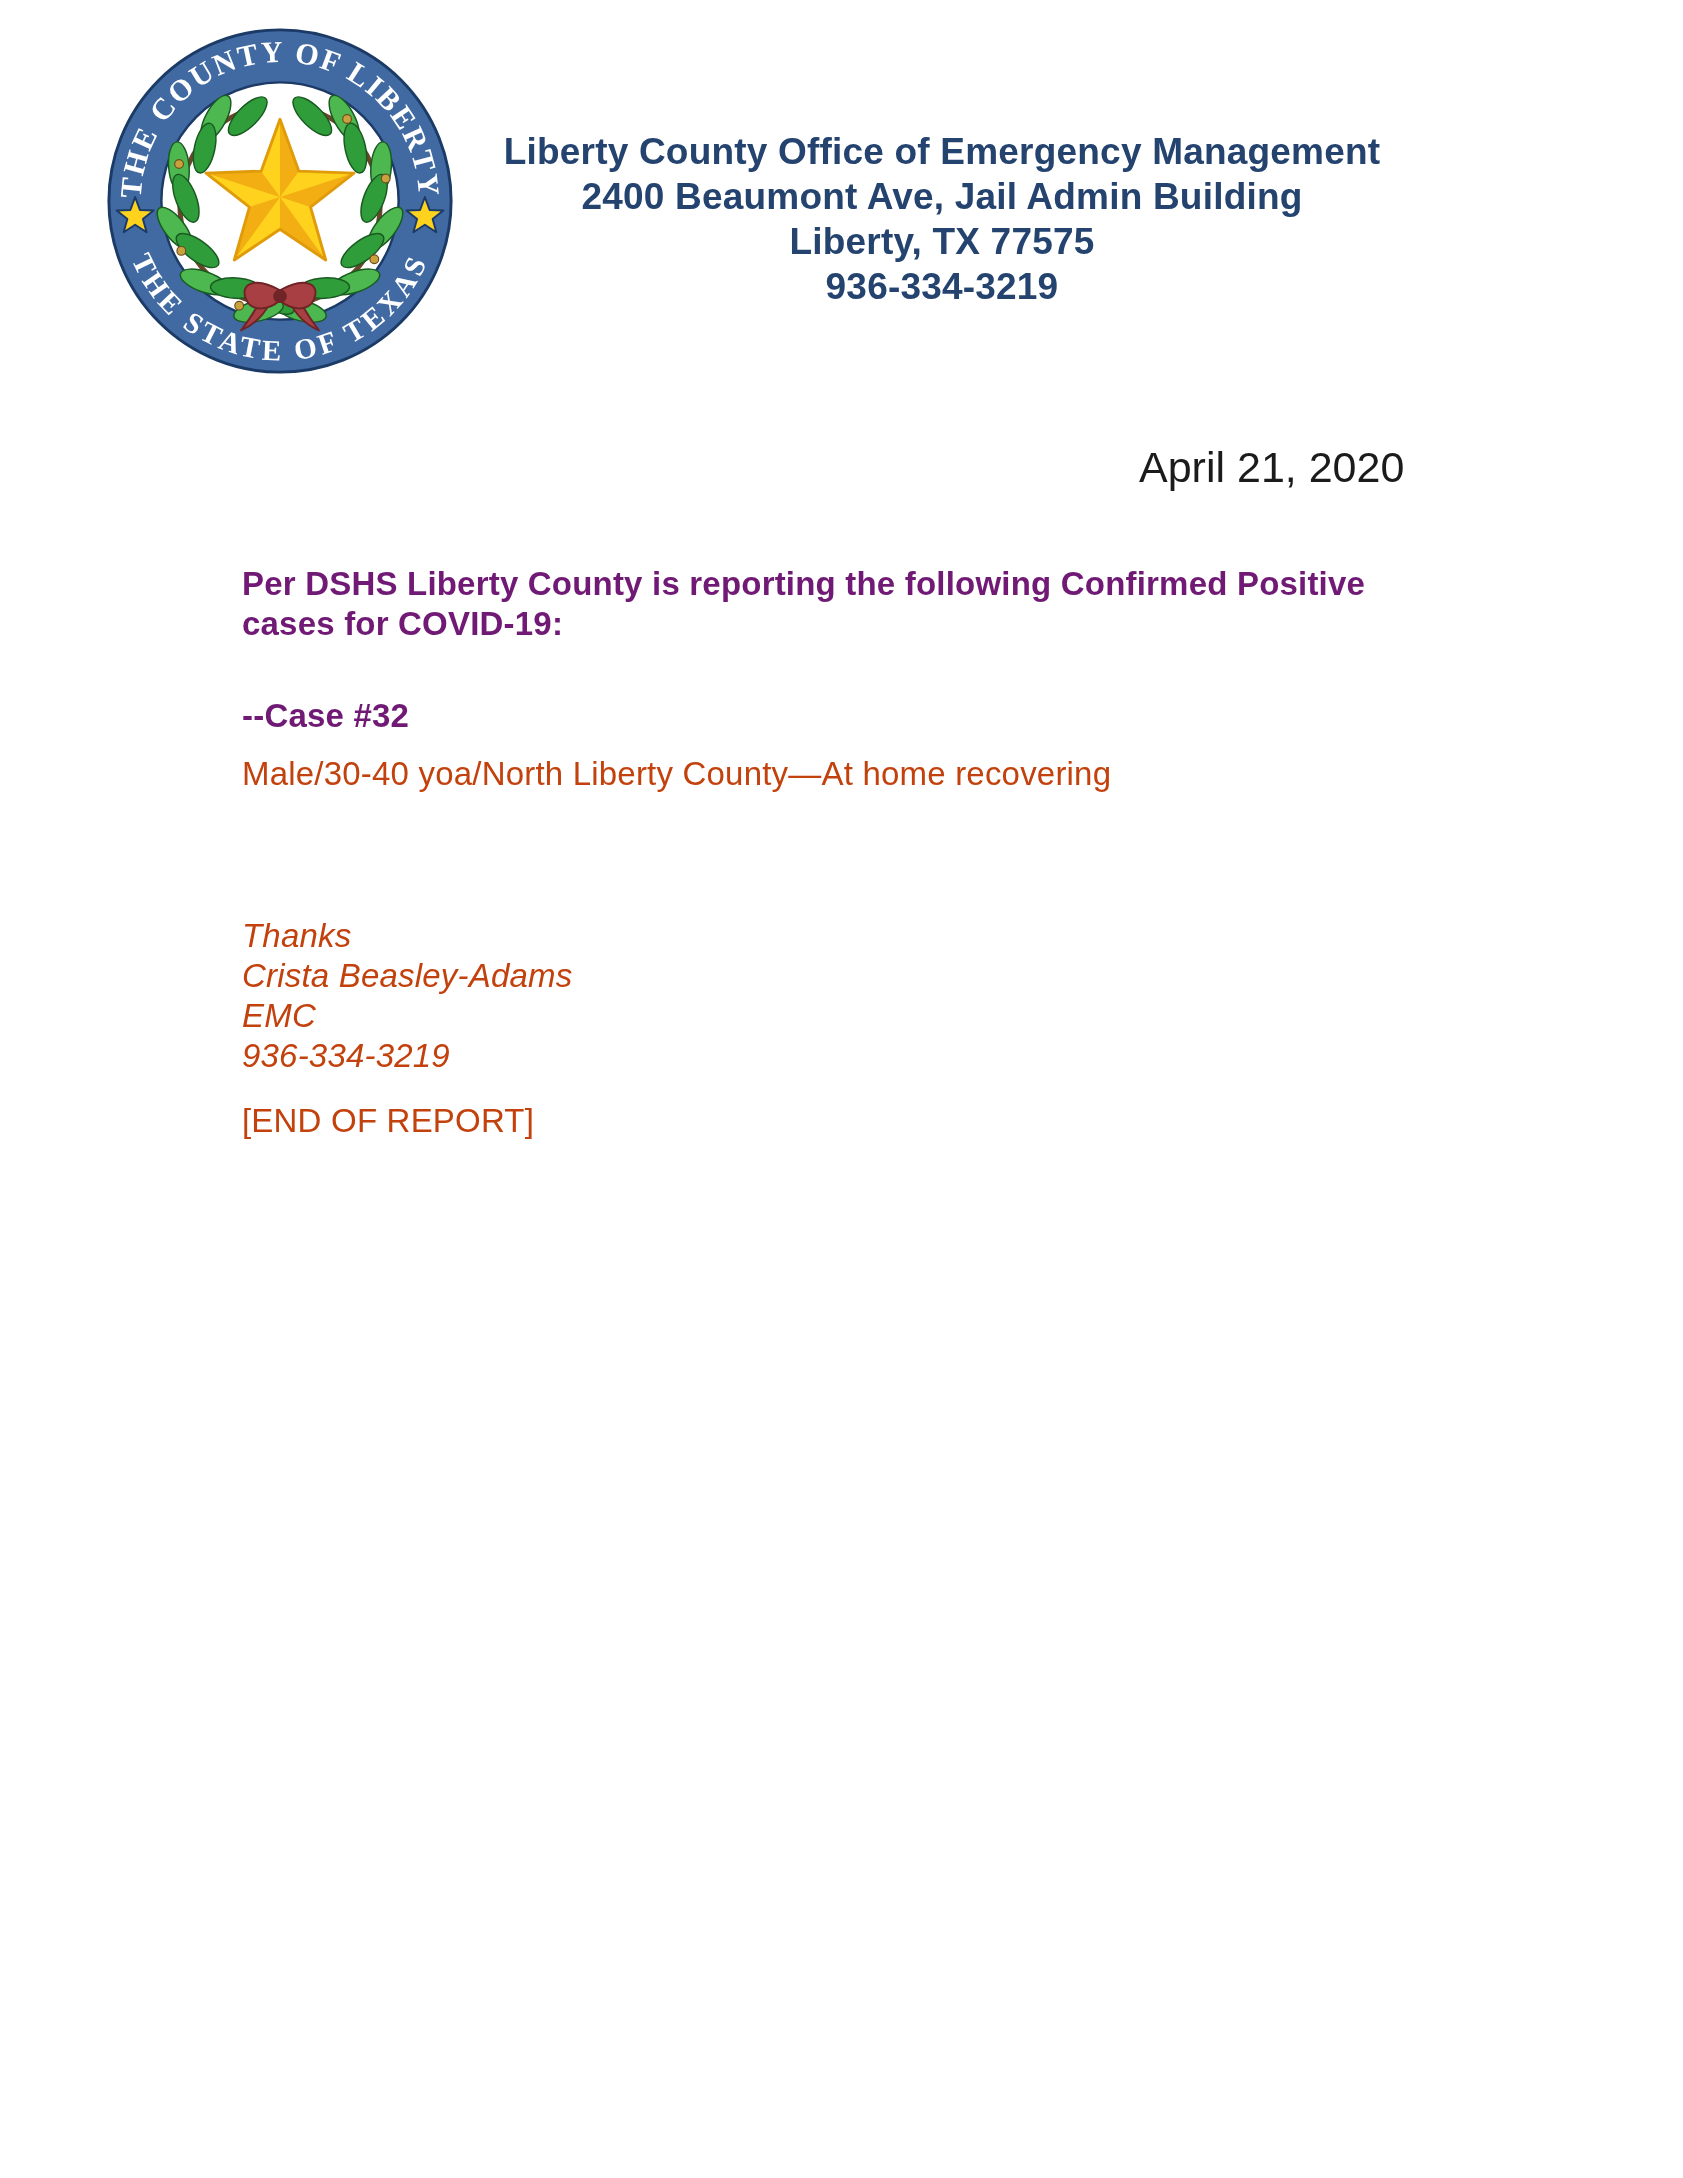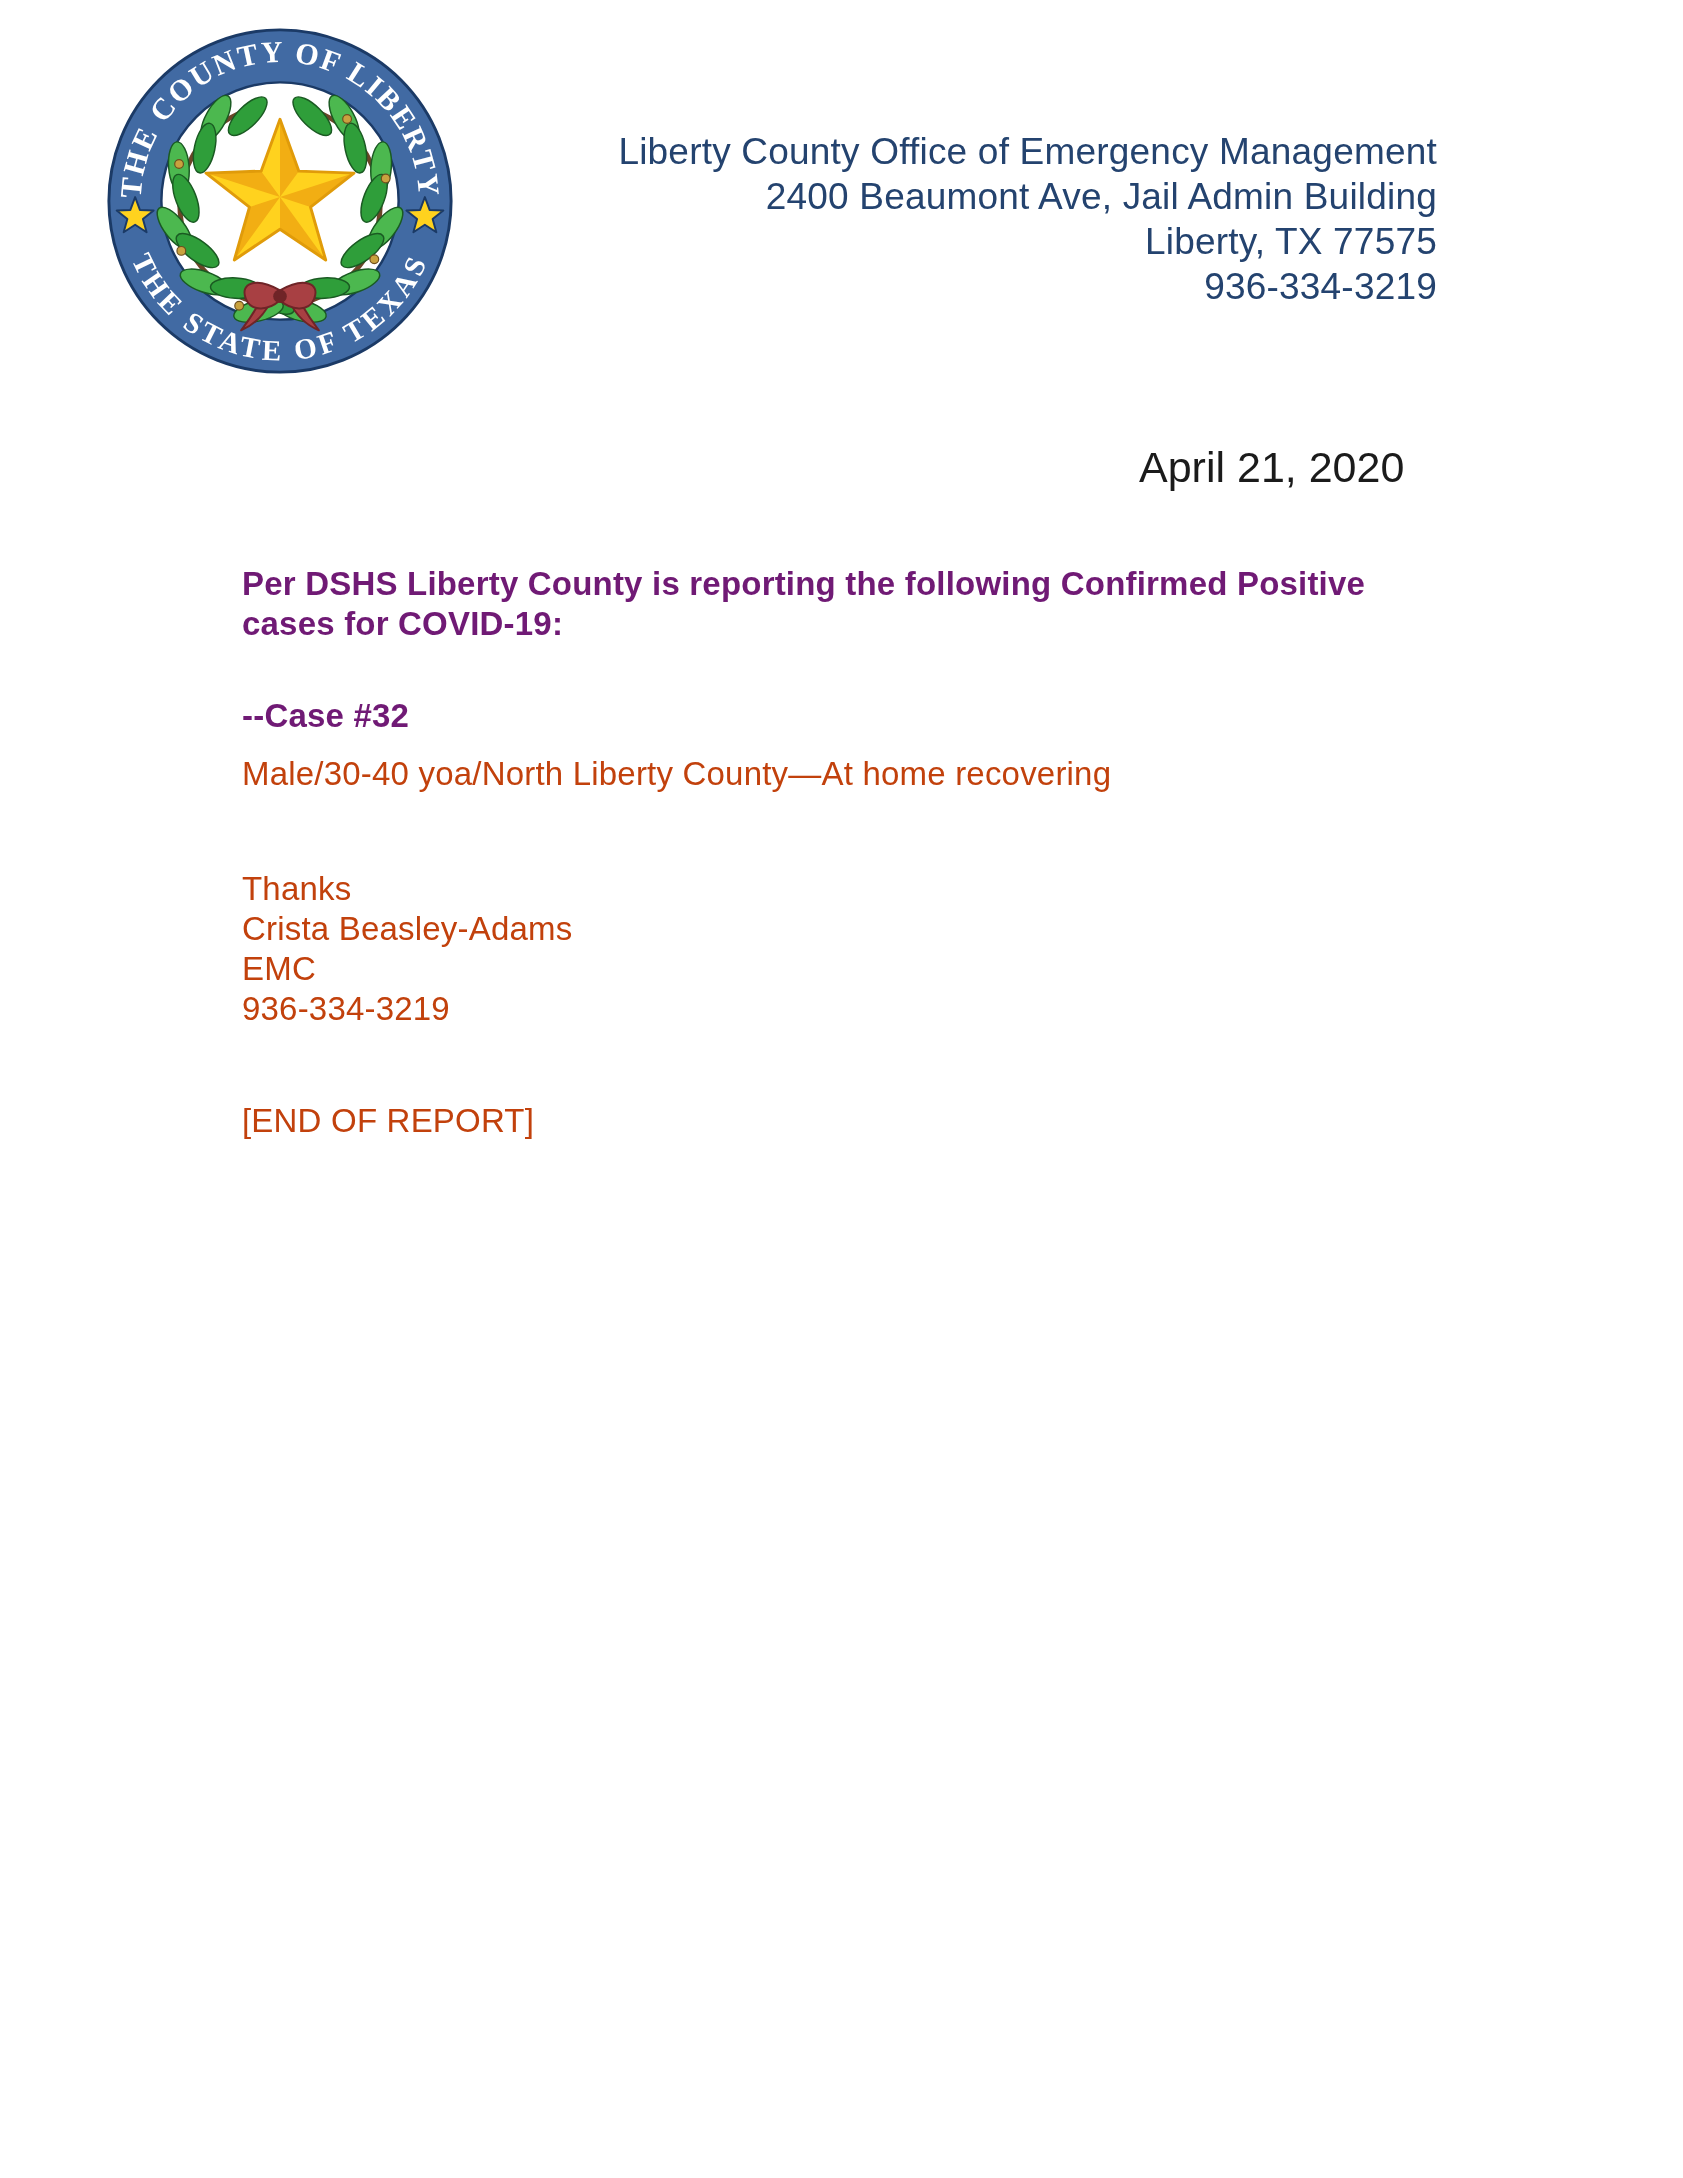--- a/index.html
+++ b/index.html
@@ -32,34 +32,35 @@
   .bud { fill:#c9a23f; stroke:#6d4f1d; stroke-width:1.2; }
   .star-base { fill:var(--star-gold); }
   .star-facet { fill:var(--star-shade); }
   .star-outline { fill:none; stroke:var(--star-outline); stroke-width:3; stroke-linejoin:round; }
   .ribbon { fill:var(--ribbon-red); stroke:var(--ribbon-dark); stroke-width:2; stroke-linejoin:round; }
   .ribbon-knot { fill:var(--ribbon-dark); }
 
   
   .letterhead {
     position:absolute; left:447px; top:129px; width:990px;
-    text-align:right;
+    text-align:center;
     color:var(--header-color);
     font-size:37px; line-height:45px;
     letter-spacing:0.2px;
+    font-weight:bold;
   }
 
   
   .dateline { position:absolute; left:1139px; top:447px; font-size:43px; line-height:40px; color:#1b1b1b; }
   .txt { font-size:33px; line-height:40px; color:#c2410c; letter-spacing:0.2px; }
   .bold { font-weight:bold; color:#701a75; }
   .intro { position:absolute; left:242px; top:564px; }
   .case-heading { position:absolute; left:242px; top:696px; }
   .case-detail { position:absolute; left:242px; top:754px; }
-  .signature { position:absolute; left:242px; top:869px; }
+  .signature { position:absolute; left:242px; top:916px;font-style:italic; }
   .end-marker { position:absolute; left:242px; top:1101px; }
 </style>
 </head>
 <body>
 
 <div class="page">
 
   <div class="seal">
     <svg viewBox="0 0 360 360">
       <defs>

